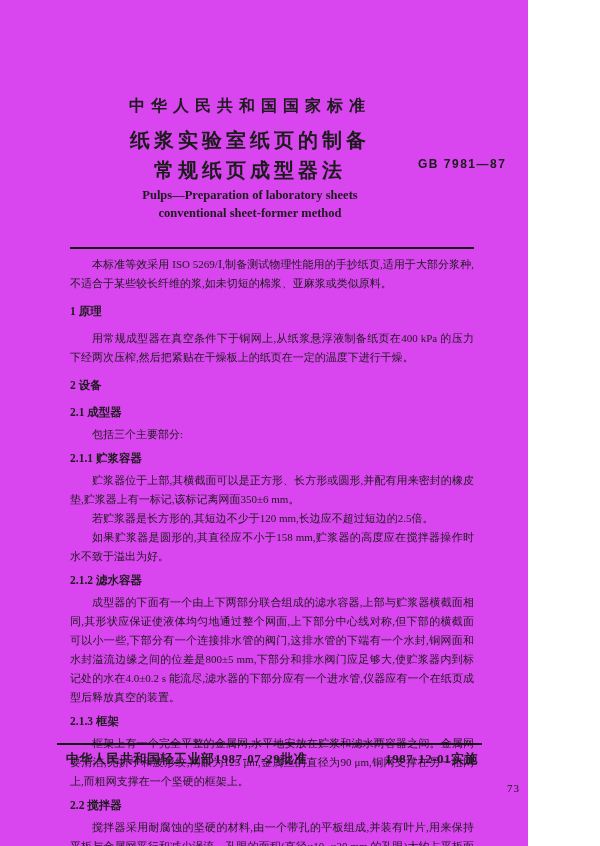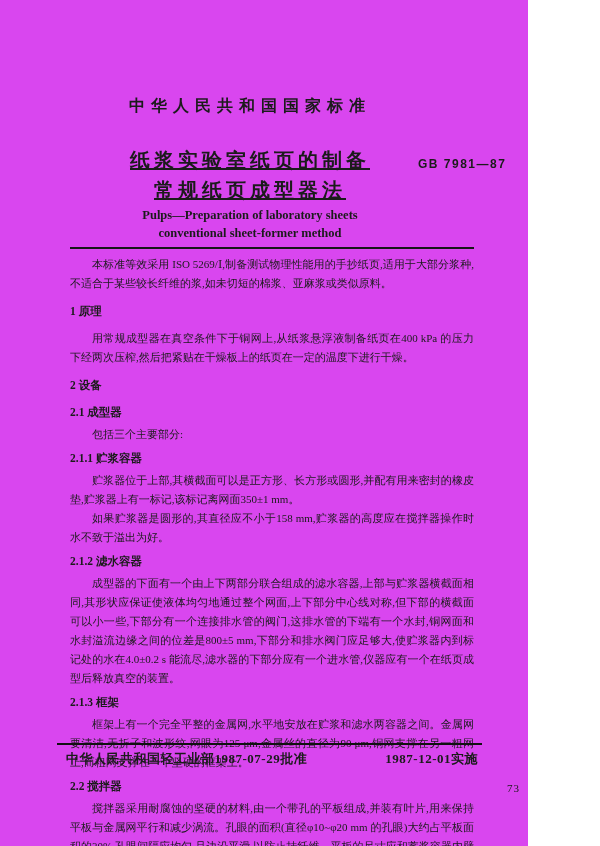--- a/index.html
+++ b/index.html
@@ -6,21 +6,21 @@
   .page {
     position:relative;
     width:528px; height:846px;
     background:#d946ef;
     overflow:hidden;
     font-family:"Liberation Serif","DejaVu Serif",serif;
     color:#1b1b1b;
   }
   .header-block { position:absolute; top:96px; left:55px; width:390px; text-align:center; }
   .standard-label { font-size:16px; font-weight:bold; letter-spacing:6px; white-space:nowrap; }
-  .title-block { margin-top:28px;text-decoration:underline; }
+  .title-block { margin-top:8px; }
   .title-line { font-size:20px; font-weight:bold; letter-spacing:4px; line-height:30px; white-space:nowrap; }
   .english-block { margin-top:1px; }
   .english-line { font-size:12.5px; font-weight:bold; line-height:18px; white-space:nowrap; }
   .gb-number {
     position:absolute; top:157px; left:418px;
     font-size:12px; font-weight:bold; letter-spacing:1.5px; white-space:nowrap;
     font-family:"Liberation Sans","DejaVu Sans",sans-serif;
   }
   .rule-top { position:absolute; top:247px; left:70px; right:54px; border-top:2px solid #161616; }
   .content {
@@ -60,21 +60,22 @@
   <div class="rule-top"></div>
 
   <div class="content">
     <p class="para">本标准等效采用 ISO 5269/Ⅰ,制备测试物理性能用的手抄纸页,适用于大部分浆种,不适合于某些较长纤维的浆,如未切短的棉浆、亚麻浆或类似原料。</p>
     <div class="h1">1 原理</div>
     <p class="para">用常规成型器在真空条件下于铜网上,从纸浆悬浮液制备纸页在400 kPa 的压力下经两次压榨,然后把紧贴在干燥板上的纸页在一定的温度下进行干燥。</p>
     <div class="h1">2 设备</div>
     <div class="h2">2.1 成型器</div>
     <p class="para">包括三个主要部分:</p>
     <div class="h2">2.1.1 贮浆容器</div>
-    <p class="para">贮浆器位于上部,其横截面可以是正方形、长方形或圆形,并配有用来密封的橡皮垫,贮浆器上有一标记,该标记离网面350±1 mm。</p>
+    <p class="para">贮浆器位于上部,其横截面可以是正方形、长方形或圆形,并配有用来密封的橡皮垫,贮浆器上有一标记,该标记离网面350±6 mm。</p>
+    <p class="para">若贮浆器是长方形的,其短边不少于120 mm,长边应不超过短边的2.5倍。</p>
     <p class="para">如果贮浆器是圆形的,其直径应不小于158 mm,贮浆器的高度应在搅拌器操作时水不致于溢出为好。</p>
     <div class="h2">2.1.2 滤水容器</div>
     <p class="para">成型器的下面有一个由上下两部分联合组成的滤水容器,上部与贮浆器横截面相同,其形状应保证使液体均匀地通过整个网面,上下部分中心线对称,但下部的横截面可以小一些,下部分有一个连接排水管的阀门,这排水管的下端有一个水封,铜网面和水封溢流边缘之间的位差是800±5 mm,下部分和排水阀门应足够大,使贮浆器内到标记处的水在4.0±0.2 s 能流尽,滤水器的下部分应有一个进水管,仪器应有一个在纸页成型后释放真空的装置。</p>
     <div class="h2">2.1.3 框架</div>
     <p class="para">框架上有一个完全平整的金属网,水平地安放在贮浆和滤水两容器之间。金属网要清洁,无折子和波形纹,网眼为125 μm,金属丝的直径为90 μm,铜网支撑在另一粗网上,而粗网支撑在一个坚硬的框架上。</p>
     <div class="h2">2.2 搅拌器</div>
     <p class="para">搅拌器采用耐腐蚀的坚硬的材料,由一个带孔的平板组成,并装有叶片,用来保持平板与金属网平行和减少涡流。孔眼的面积(直径φ10~φ20 mm 的孔眼)大约占平板面积的30%,孔眼间隔应均匀,且边沿平滑,以防止挂纤维。平板的尺寸应和蓄浆容器内壁之间有2~3 mm 的间隔。搅拌器同样要有一个挡块,以保证铜网和平板在最低位置时的距离为20 mm。</p>
   </div>
 
   <div class="footer-rule"></div>

